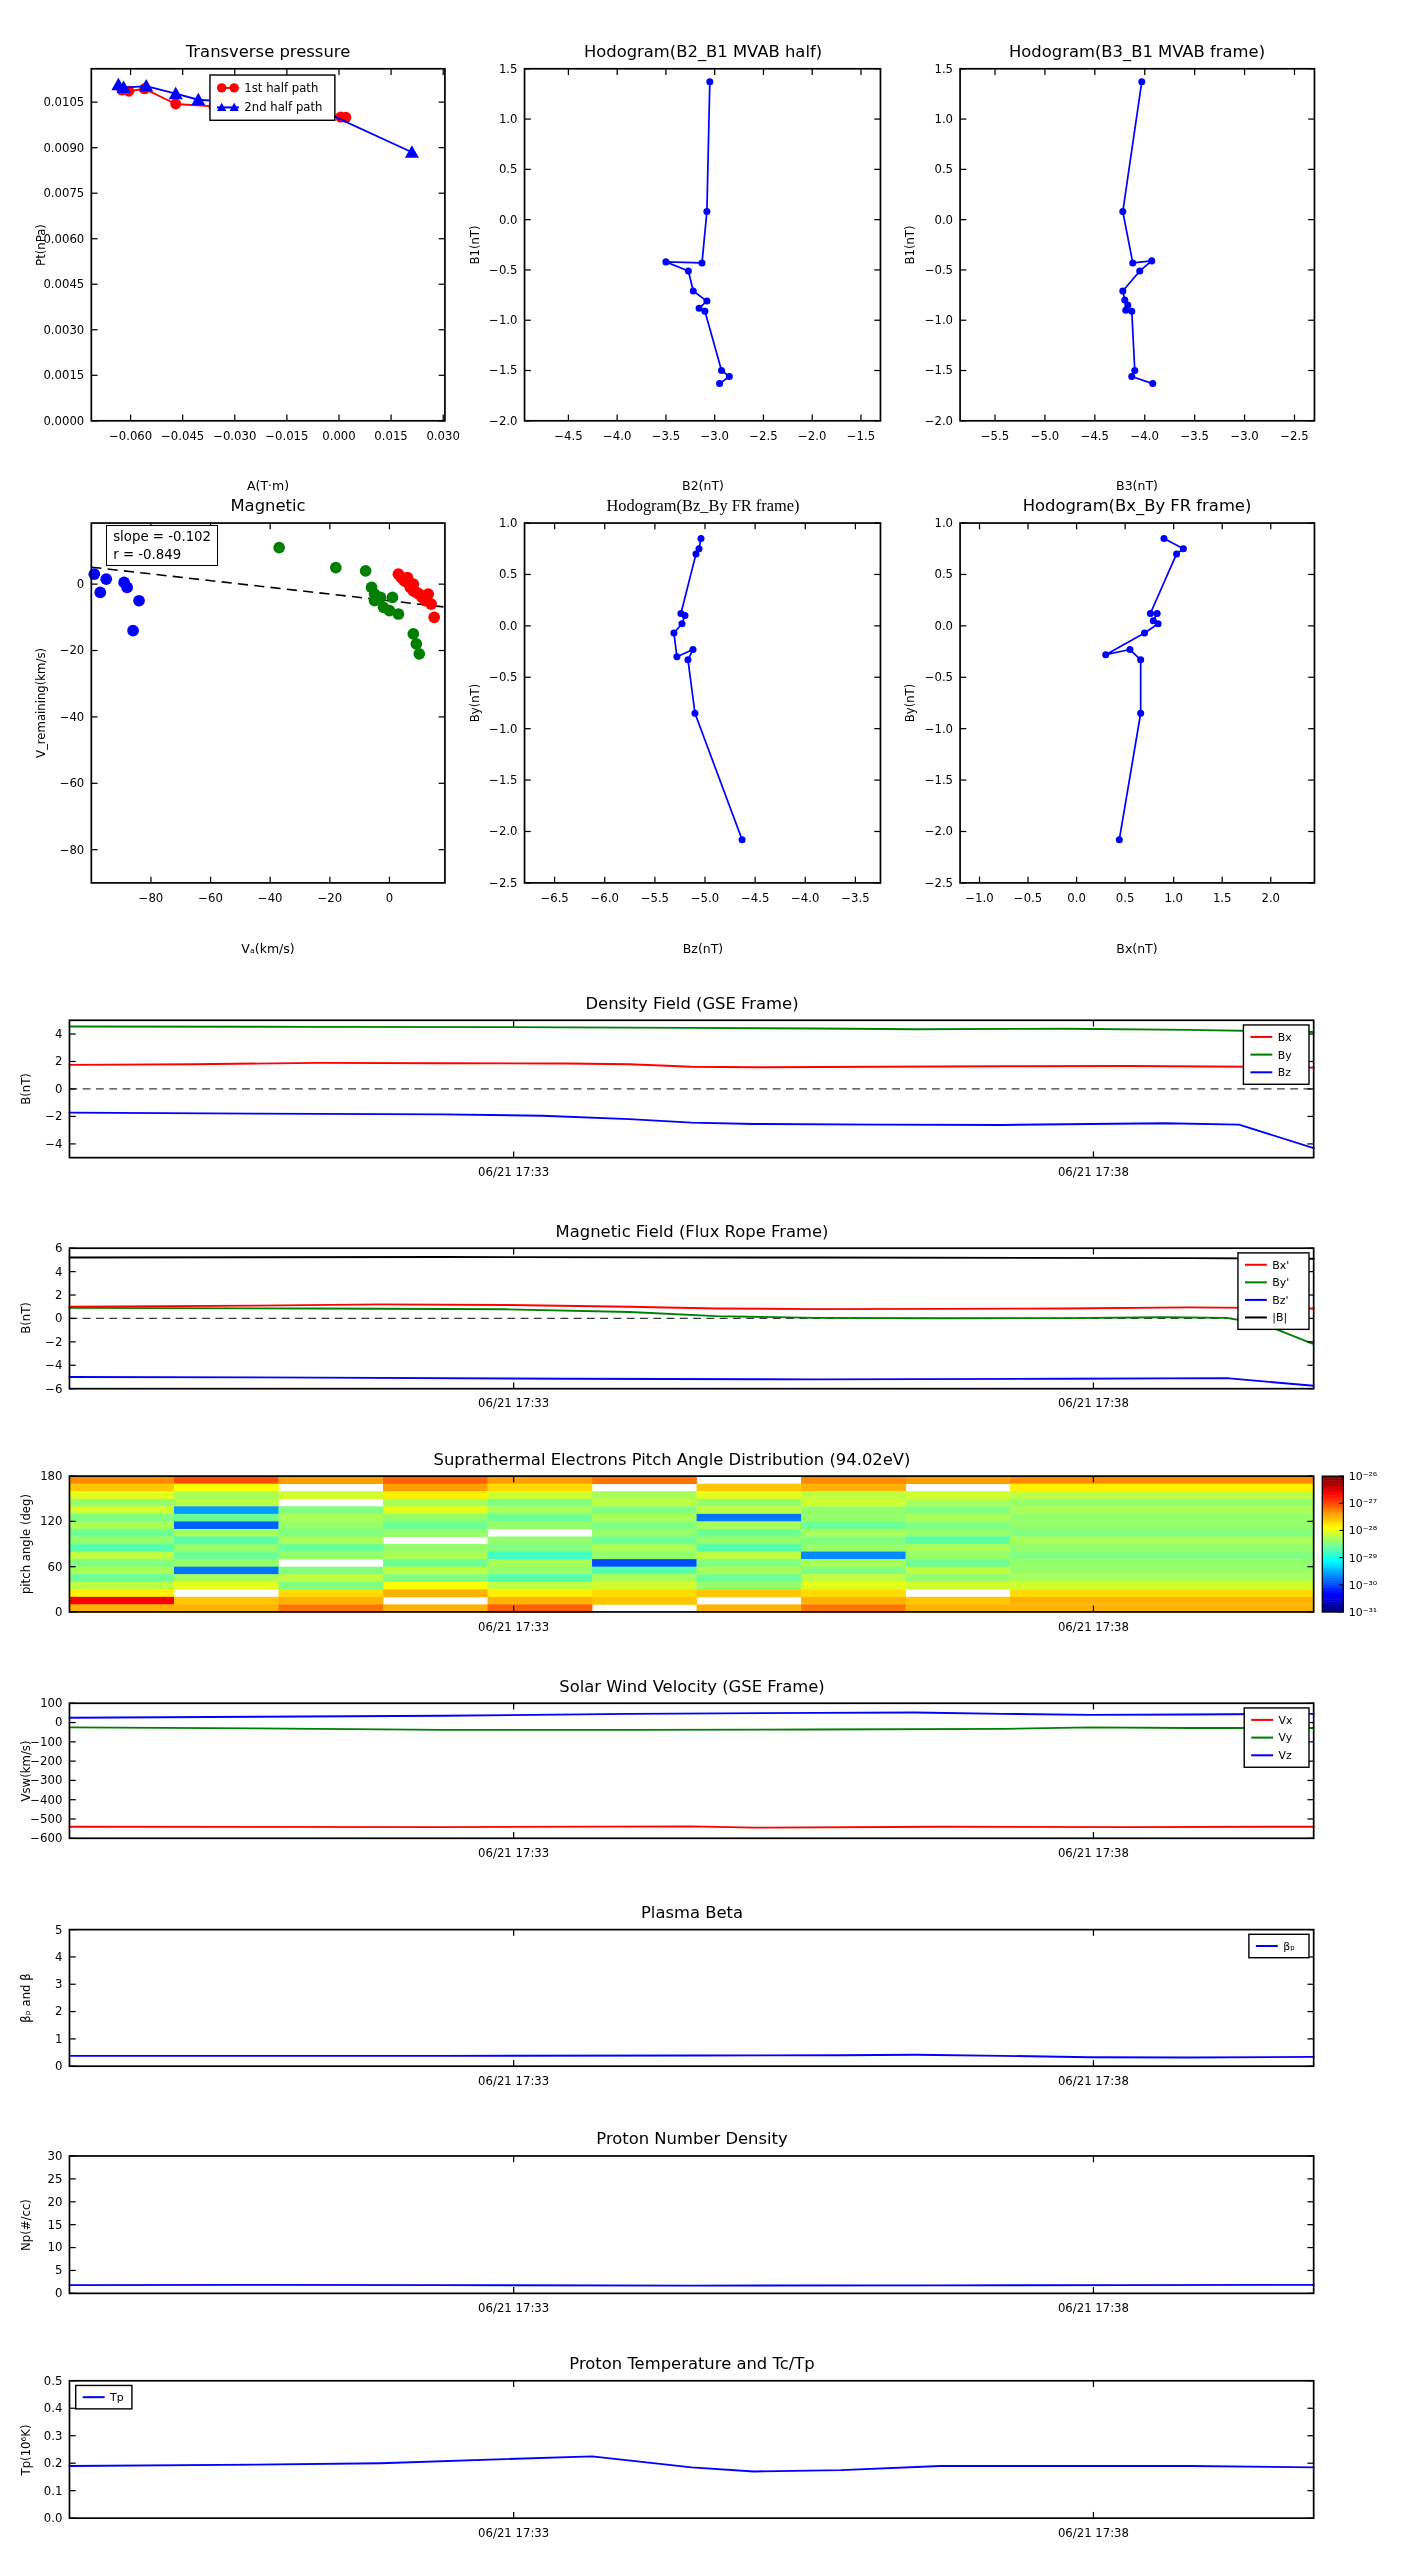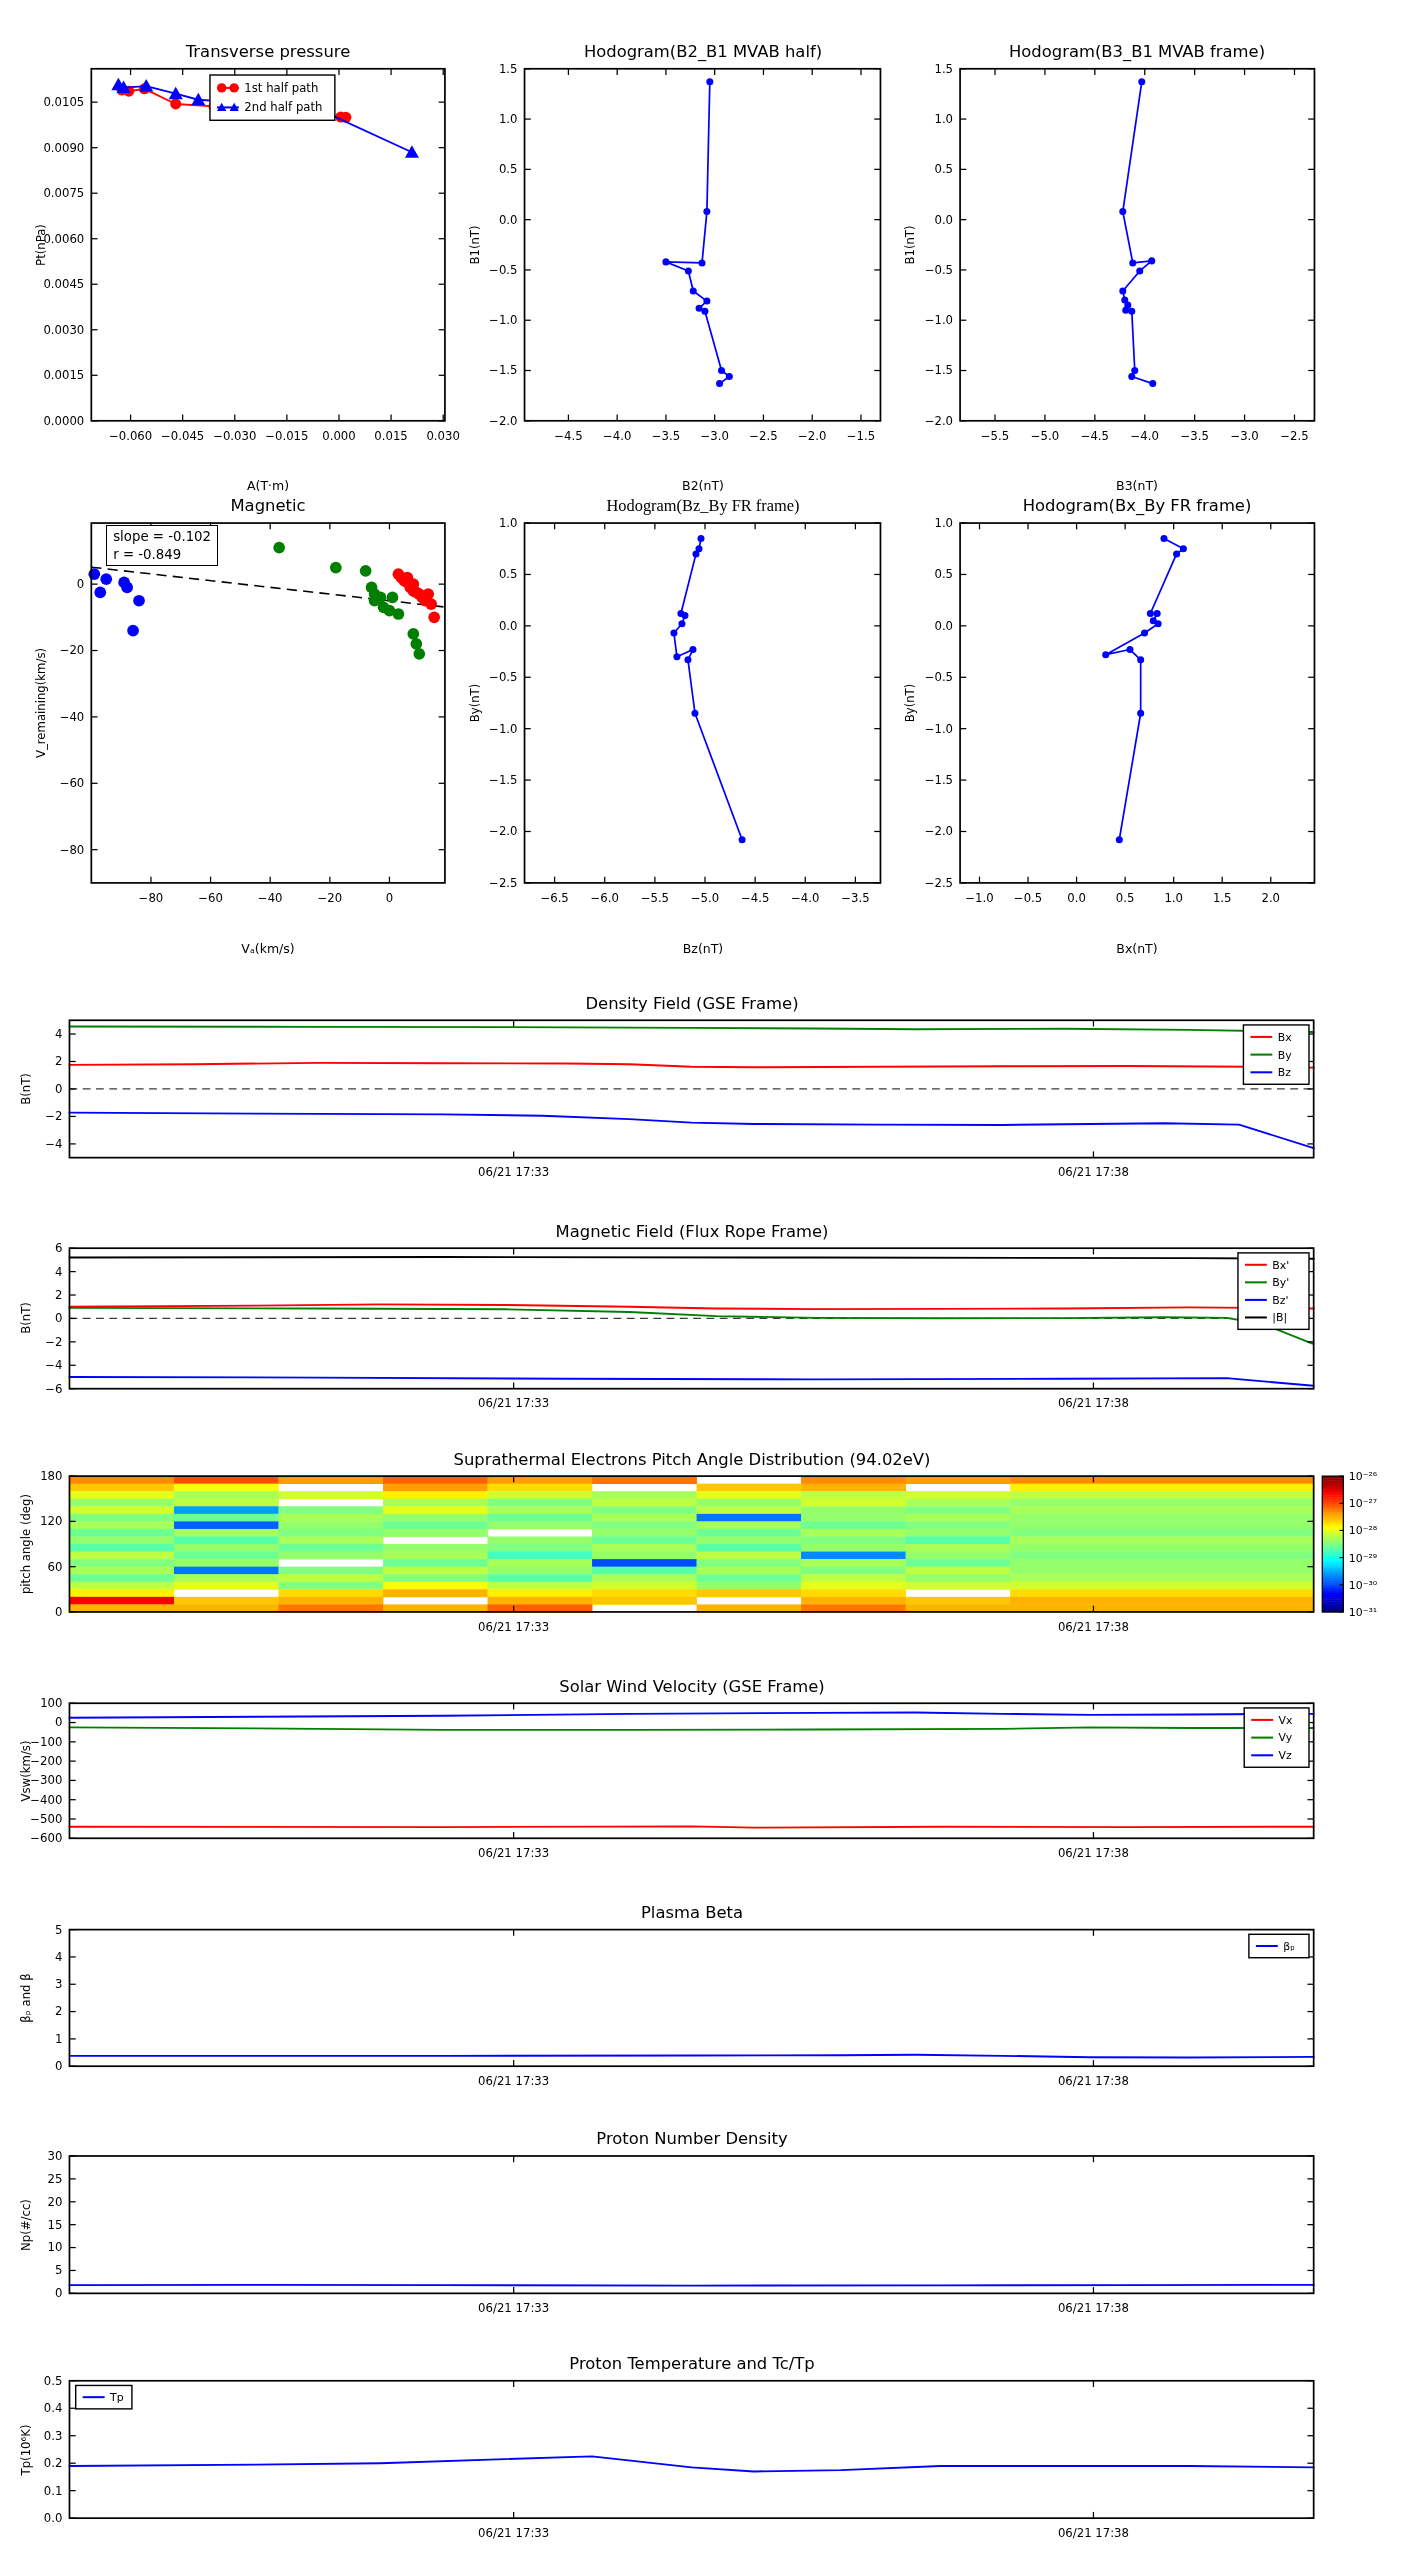--- a/index.html
+++ b/index.html
@@ -867,21 +867,21 @@
     </svg>
 
   <div class="chart-title" style="left: 268px; top: 42px;">Transverse pressure</div>
   <div class="chart-title" style="left: 703px; top: 42px;">Hodogram(B2_B1 MVAB half)</div>
   <div class="chart-title" style="left: 1137px; top: 42px;">Hodogram(B3_B1 MVAB frame)</div>
   <div class="chart-title" style="left: 268px; top: 496px;">Magnetic</div>
   <div class="chart-title" style="left: 703px; top: 496px; font-family: Liberation Serif, serif;">Hodogram(Bz_By FR frame)</div>
   <div class="chart-title" style="left: 1137px; top: 496px;">Hodogram(Bx_By FR frame)</div>
   <div class="chart-title" style="left: 692px; top: 994px;">Density Field (GSE Frame)</div>
   <div class="chart-title" style="left: 692px; top: 1222px;">Magnetic Field (Flux Rope Frame)</div>
-  <div class="chart-title" style="left: 692px; top: 1450px;">Suprathermal Electrons Pitch Angle Distribution (94.02eV)</div>
+  <div class="chart-title" style="left: 672px; top: 1450px;">Suprathermal Electrons Pitch Angle Distribution (94.02eV)</div>
   <div class="chart-title" style="left: 692px; top: 1677px;">Solar Wind Velocity (GSE Frame)</div>
   <div class="chart-title" style="left: 692px; top: 1903px;">Plasma Beta</div>
   <div class="chart-title" style="left: 692px; top: 2129px;">Proton Number Density</div>
   <div class="chart-title" style="left: 692px; top: 2354px;">Proton Temperature and Tc/Tp</div>
 
   <div class="chart-xlabel" style="left: 268px; top: 450px;">A(T·m)</div>
   <div class="chart-xlabel" style="left: 703px; top: 450px;">B2(nT)</div>
   <div class="chart-xlabel" style="left: 1137px; top: 450px;">B3(nT)</div>
   <div class="chart-xlabel" style="left: 268px; top: 913px;">Vₐ(km/s)</div>
   <div class="chart-xlabel" style="left: 703px; top: 913px;">Bz(nT)</div>

